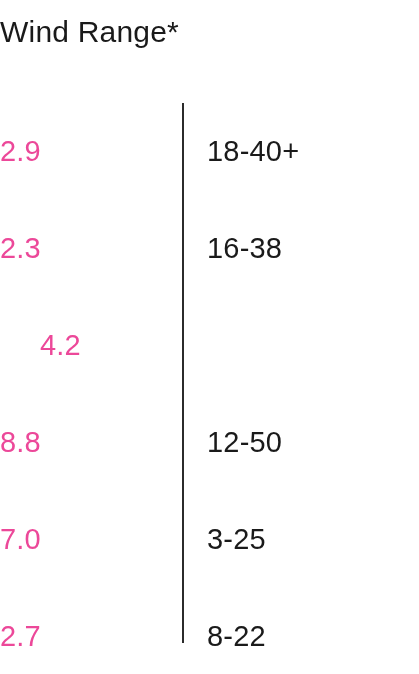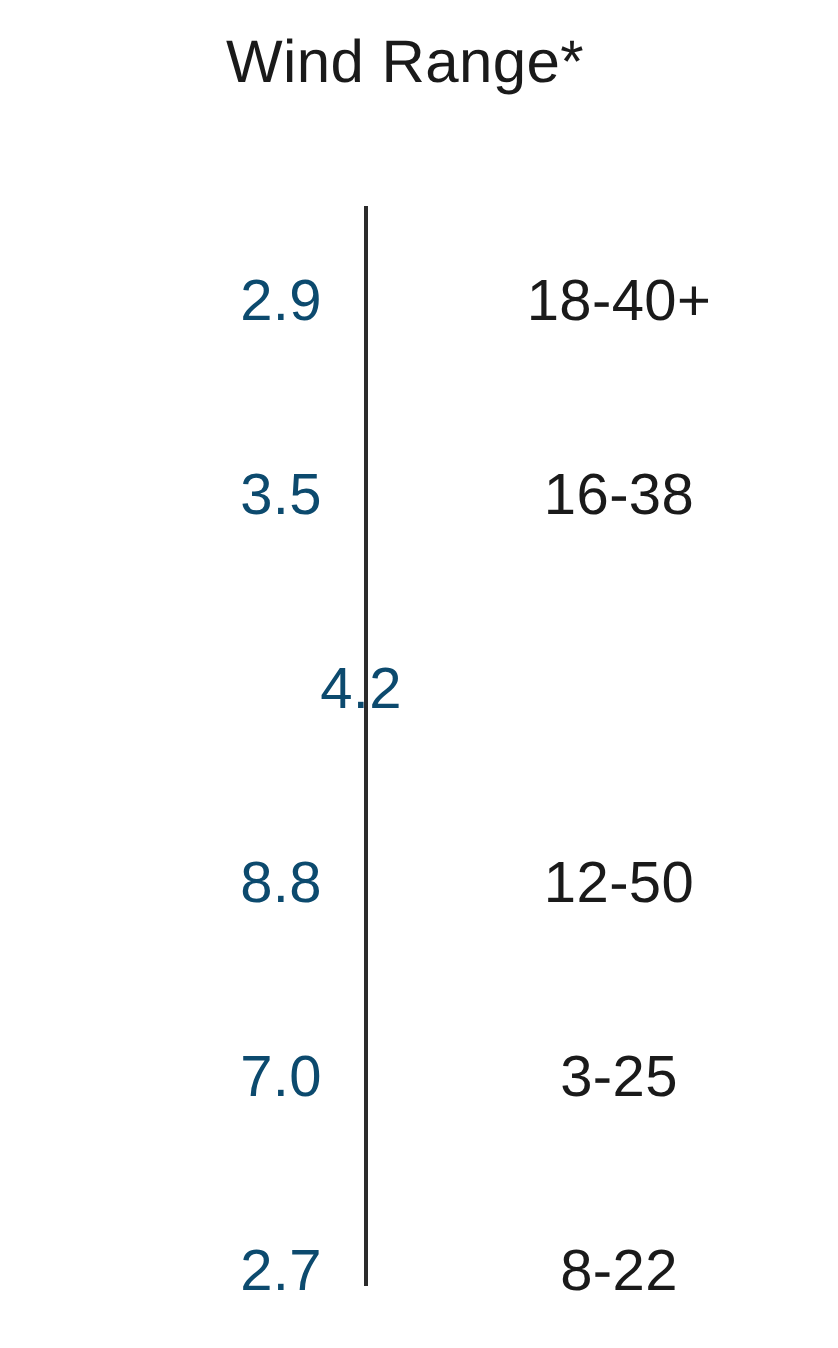--- a/index.html
+++ b/index.html
@@ -24,21 +24,20 @@
     height: 674px;
     background: #ffffff;
   }
 
   
   #panel-title {
     position: absolute;
     left: 0;
     top: 17px;
     width: 419px;
-    text-align: center;
     font-size: 30px;
     font-weight: 300;
     letter-spacing: 0.2px;
     color: #1a1a1a;
     white-space: nowrap;
     line-height: 1;
     padding-right: 14px;
     box-sizing: border-box;
   }
 
@@ -66,34 +65,33 @@
     width: 419px;
     height: 97px;
     display: flex;
     align-items: center;
   }
 
   .cell-size {
     position: absolute;
     left: 0;
     width: 161px;
-    text-align: right;
     font-size: 29px;
     font-weight: 300;
     letter-spacing: 0.2px;
-    color: #0c4a6e;
+    color: #ec4899;
     line-height: 1;
     white-space: nowrap;
   }
 
   .cell-range {
     position: absolute;
     left: 207px;
     width: 205px;
-    text-align: center;
+    text-align: left;
     font-size: 29px;
     font-weight: 300;
     letter-spacing: 0.2px;
     color: #1a1a1a;
     line-height: 1;
     white-space: nowrap;
   }
 </style>
 </head>
 <body>
@@ -105,21 +103,21 @@
   <div id="wind-range-table">
 
     <div id="column-divider"></div>
 
     <div class="table-row" style="top:0px;">
       <div class="cell-size">2.9</div>
       <div class="cell-range">18-40+</div>
     </div>
 
     <div class="table-row" style="top:97px;">
-      <div class="cell-size">3.5</div>
+      <div class="cell-size">2.3</div>
       <div class="cell-range">16-38</div>
     </div>
 
     <div class="table-row" style="top:194px;margin-left:40px;">
       <div class="cell-size">4.2</div>
     </div>
 
     <div class="table-row" style="top:291px;">
       <div class="cell-size">8.8</div>
       <div class="cell-range">12-50</div>

